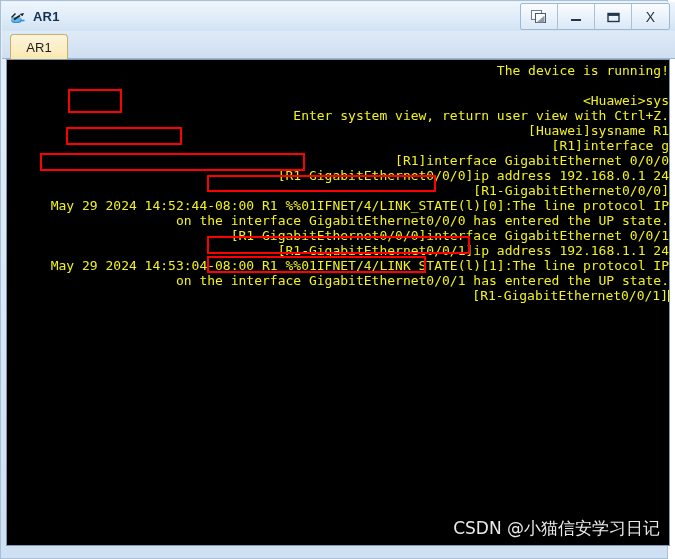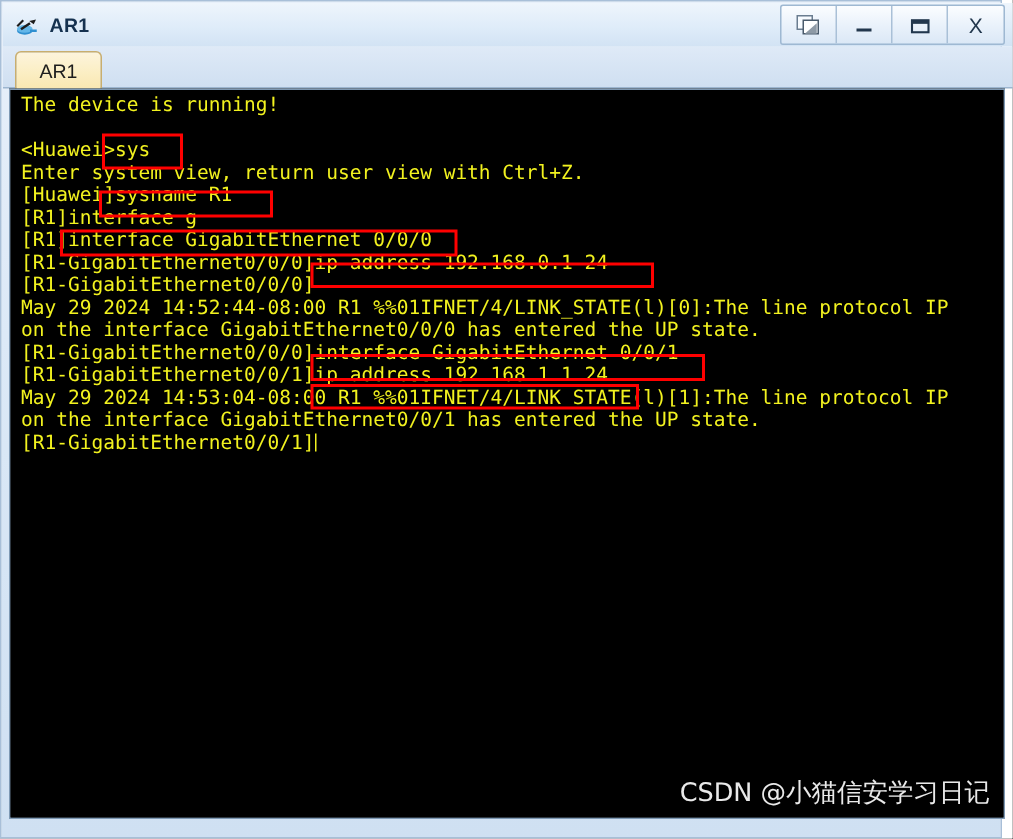--- a/index.html
+++ b/index.html
@@ -128,20 +128,21 @@
     height: 100%;
     background: #000000;
     color: #f2f21f;
     font-family: "DejaVu Sans Mono", "Liberation Mono", monospace;
     font-size: 13px;
     line-height: 15px;
     white-space: pre;
     padding: 3px 0 0 7px;
     box-sizing: border-box;
     letter-spacing: 0px;
+    text-align: right;
   }
   .term-line {
     height: 15px;
     position: relative;
   }
   .caret {
     display: inline-block;
     width: 1px;
     height: 12px;
     background: #f2f21f;

